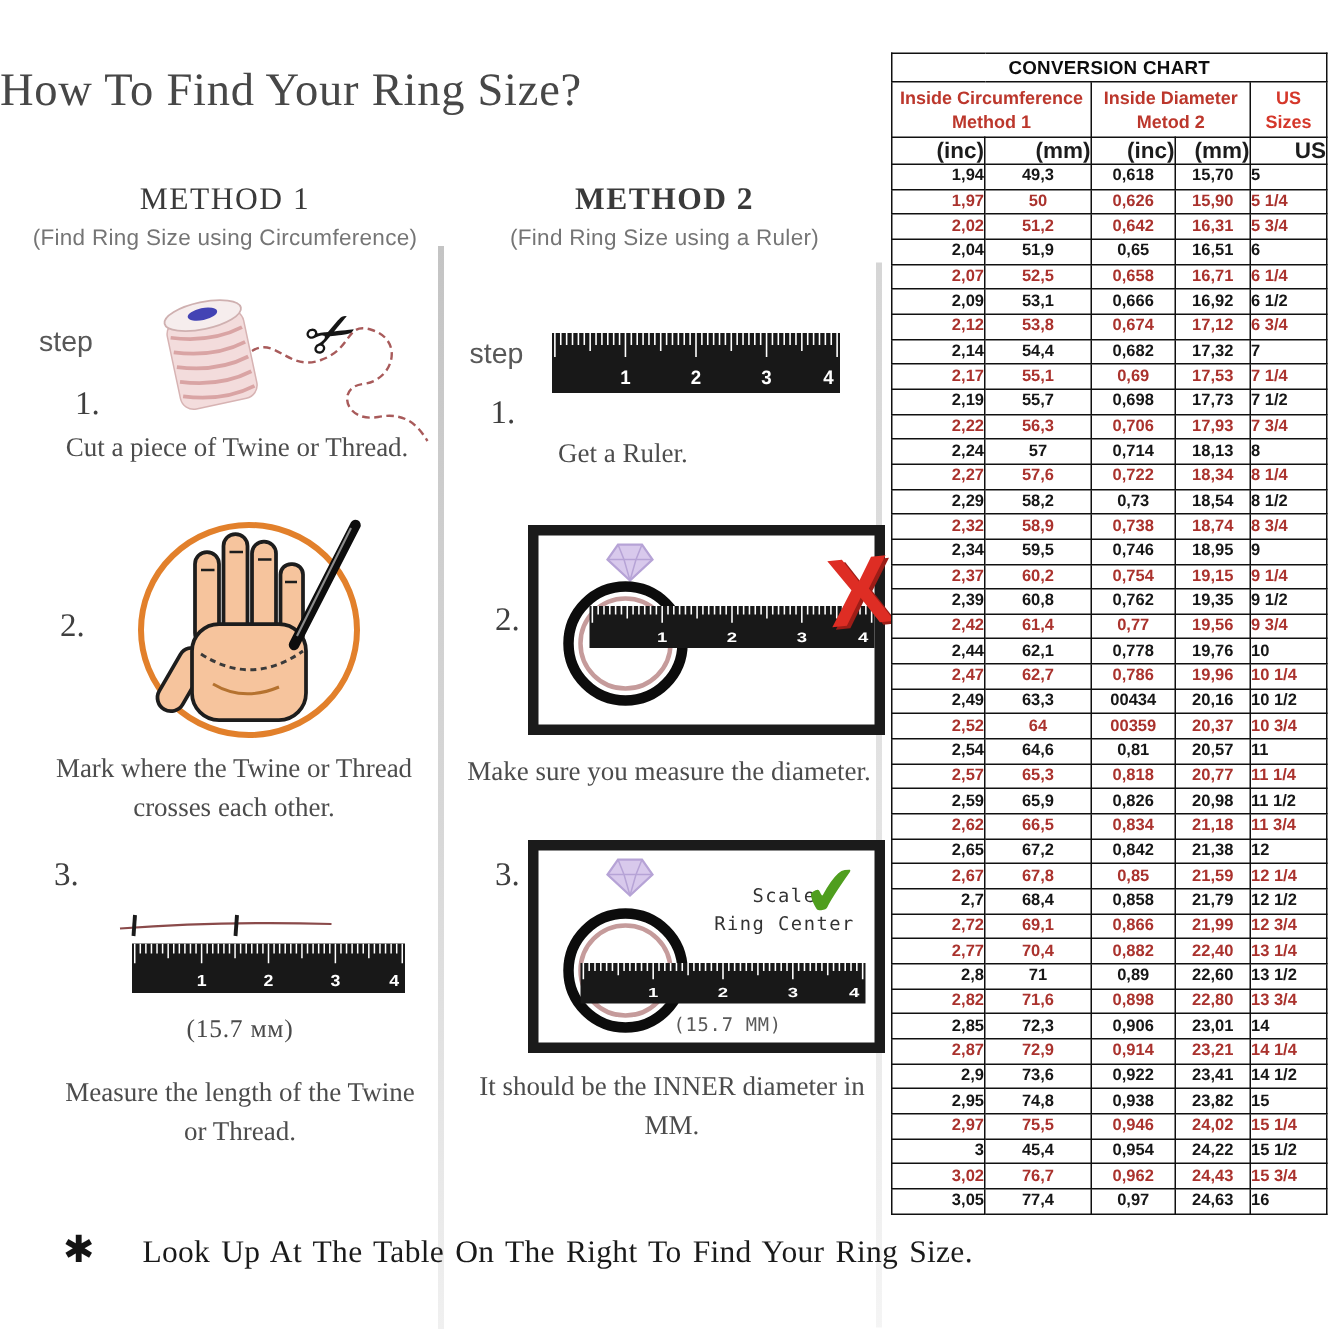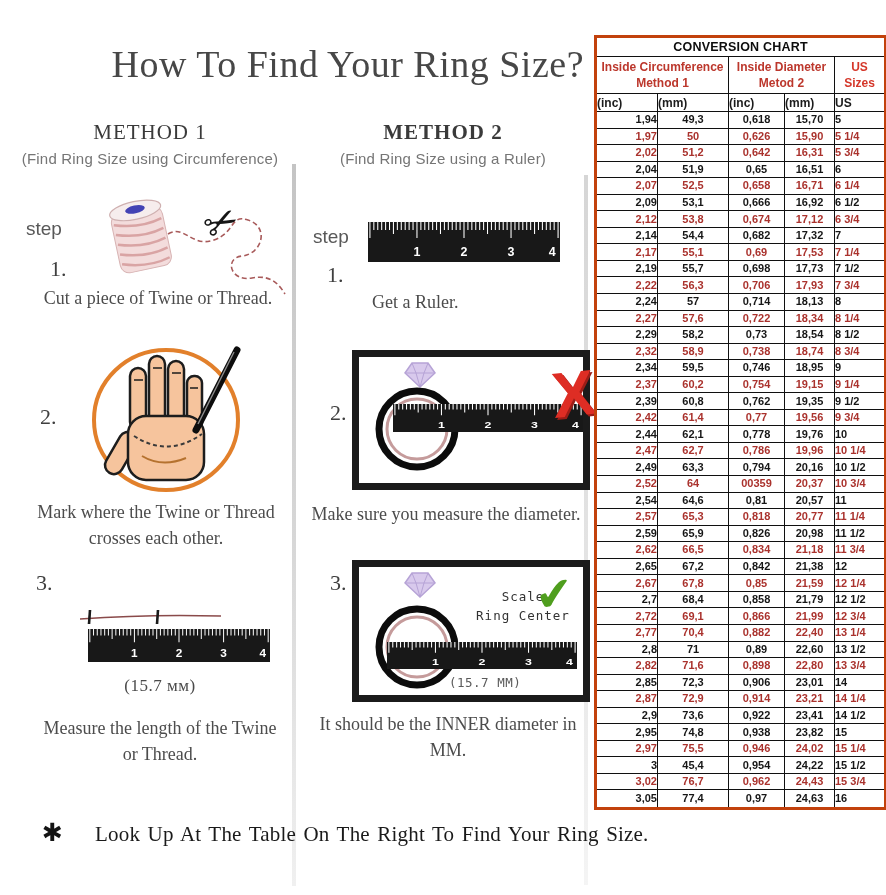--- a/index.html
+++ b/index.html
@@ -1,21 +1,21 @@
 <!DOCTYPE html>
 <html><head>
 <meta charset="utf-8">
 <style>
   html,body{margin:0;padding:0;background:#fff;}
   .page{position:relative;width:886px;height:895px;background:#ffffff;overflow:hidden;
         font-family:"Liberation Serif",serif;}
   .abs{position:absolute;}
 
   
-  .title{left:0;top:42;width:584px;text-align:right;font-size:38px;color:#474747;letter-spacing:.5px;}
+  .title{left:0;top:42;width:584px;text-align:left;font-size:31px;color:#474747;letter-spacing:.5px;}
   .mhead{width:300px;text-align:center;font-size:21px;color:#3a3a3a;letter-spacing:1px;}
   .msub{width:300px;text-align:center;font-family:"Liberation Sans",sans-serif;font-size:15px;color:#757575;letter-spacing:.2px;}
   .steplbl{font-family:"Liberation Sans",sans-serif;font-size:19px;color:#585858;}
   .stepnum{font-size:22px;color:#3f3f3f;}
   .cap{font-size:18px;color:#4c4c4c;text-align:center;line-height:1.42;}
   .meas{font-size:17px;color:#4a4a4a;text-align:center;letter-spacing:.5px;}
 
   .divider{background:linear-gradient(180deg,#c4c4c4 0%,#d8d8d8 55%,#f0f0f0 100%);width:4px;}
 
   
@@ -32,26 +32,26 @@
              line-height:1.55;text-align:center;white-space:pre-line;}
   .boxmeas{font-family:"DejaVu Sans Mono",monospace;font-size:12.5px;color:#5a5a5a;letter-spacing:.5px;}
 
   
   .foot-bullet{font-family:"DejaVu Sans",sans-serif;font-size:25px;color:#141414;}
   .foot-text{font-size:21px;color:#1a1a1a;letter-spacing:.2px;word-spacing:2px;}
 
   
   .tableWrap{left:594px;top:35px;width:290px;height:775px;}
   table.conv{border-collapse:collapse;width:100%;height:100%;table-layout:fixed;background:#fff;
-             border:3px solid #c2410c;font-family:"Liberation Sans",sans-serif;font-weight:bold;}
+             border:1px solid #c2410c;font-family:"Liberation Sans",sans-serif;font-weight:bold;}
   table.conv th,table.conv td{border:1.5px solid #101010;padding:0;}
   tr.titleRow th{height:18px;font-size:12.5px;color:#0d0d0d;text-align:center;letter-spacing:.2px;}
   tr.groupRow th{height:36px;font-size:12px;line-height:1.35;text-align:center;color:#bc372c;}
   tr.groupRow th.us div{color:#d5372a;}
-  tr.subRow th{height:17px;font-size:12px;color:#1c1c1c;text-align:left;}
+  tr.subRow th{height:17px;font-size:15px;color:#1c1c1c;text-align:right;}
   table.conv td{font-size:11px;line-height:1;color:#161616;}
   tr.red td{color:#aa322d;}
   td.c0{text-align:right;padding-right:5px;}
   td.c1,td.c2,td.c3{text-align:center;}
   td.c4{text-align:left;padding-left:11px;}
 </style>
 </head>
 <body>
 
 <div class="page">
@@ -566,21 +566,21 @@
           <tr class="red">
             <td class="c0">2,47</td>
             <td class="c1">62,7</td>
             <td class="c2">0,786</td>
             <td class="c3">19,96</td>
             <td class="c4">10 1/4</td>
           </tr>
           <tr class="blk">
             <td class="c0">2,49</td>
             <td class="c1">63,3</td>
-            <td class="c2">0,794</td>
+            <td class="c2">00434</td>
             <td class="c3">20,16</td>
             <td class="c4">10 1/2</td>
           </tr>
           <tr class="red">
             <td class="c0">2,52</td>
             <td class="c1">64</td>
             <td class="c2">00359</td>
             <td class="c3">20,37</td>
             <td class="c4">10 3/4</td>
           </tr>

